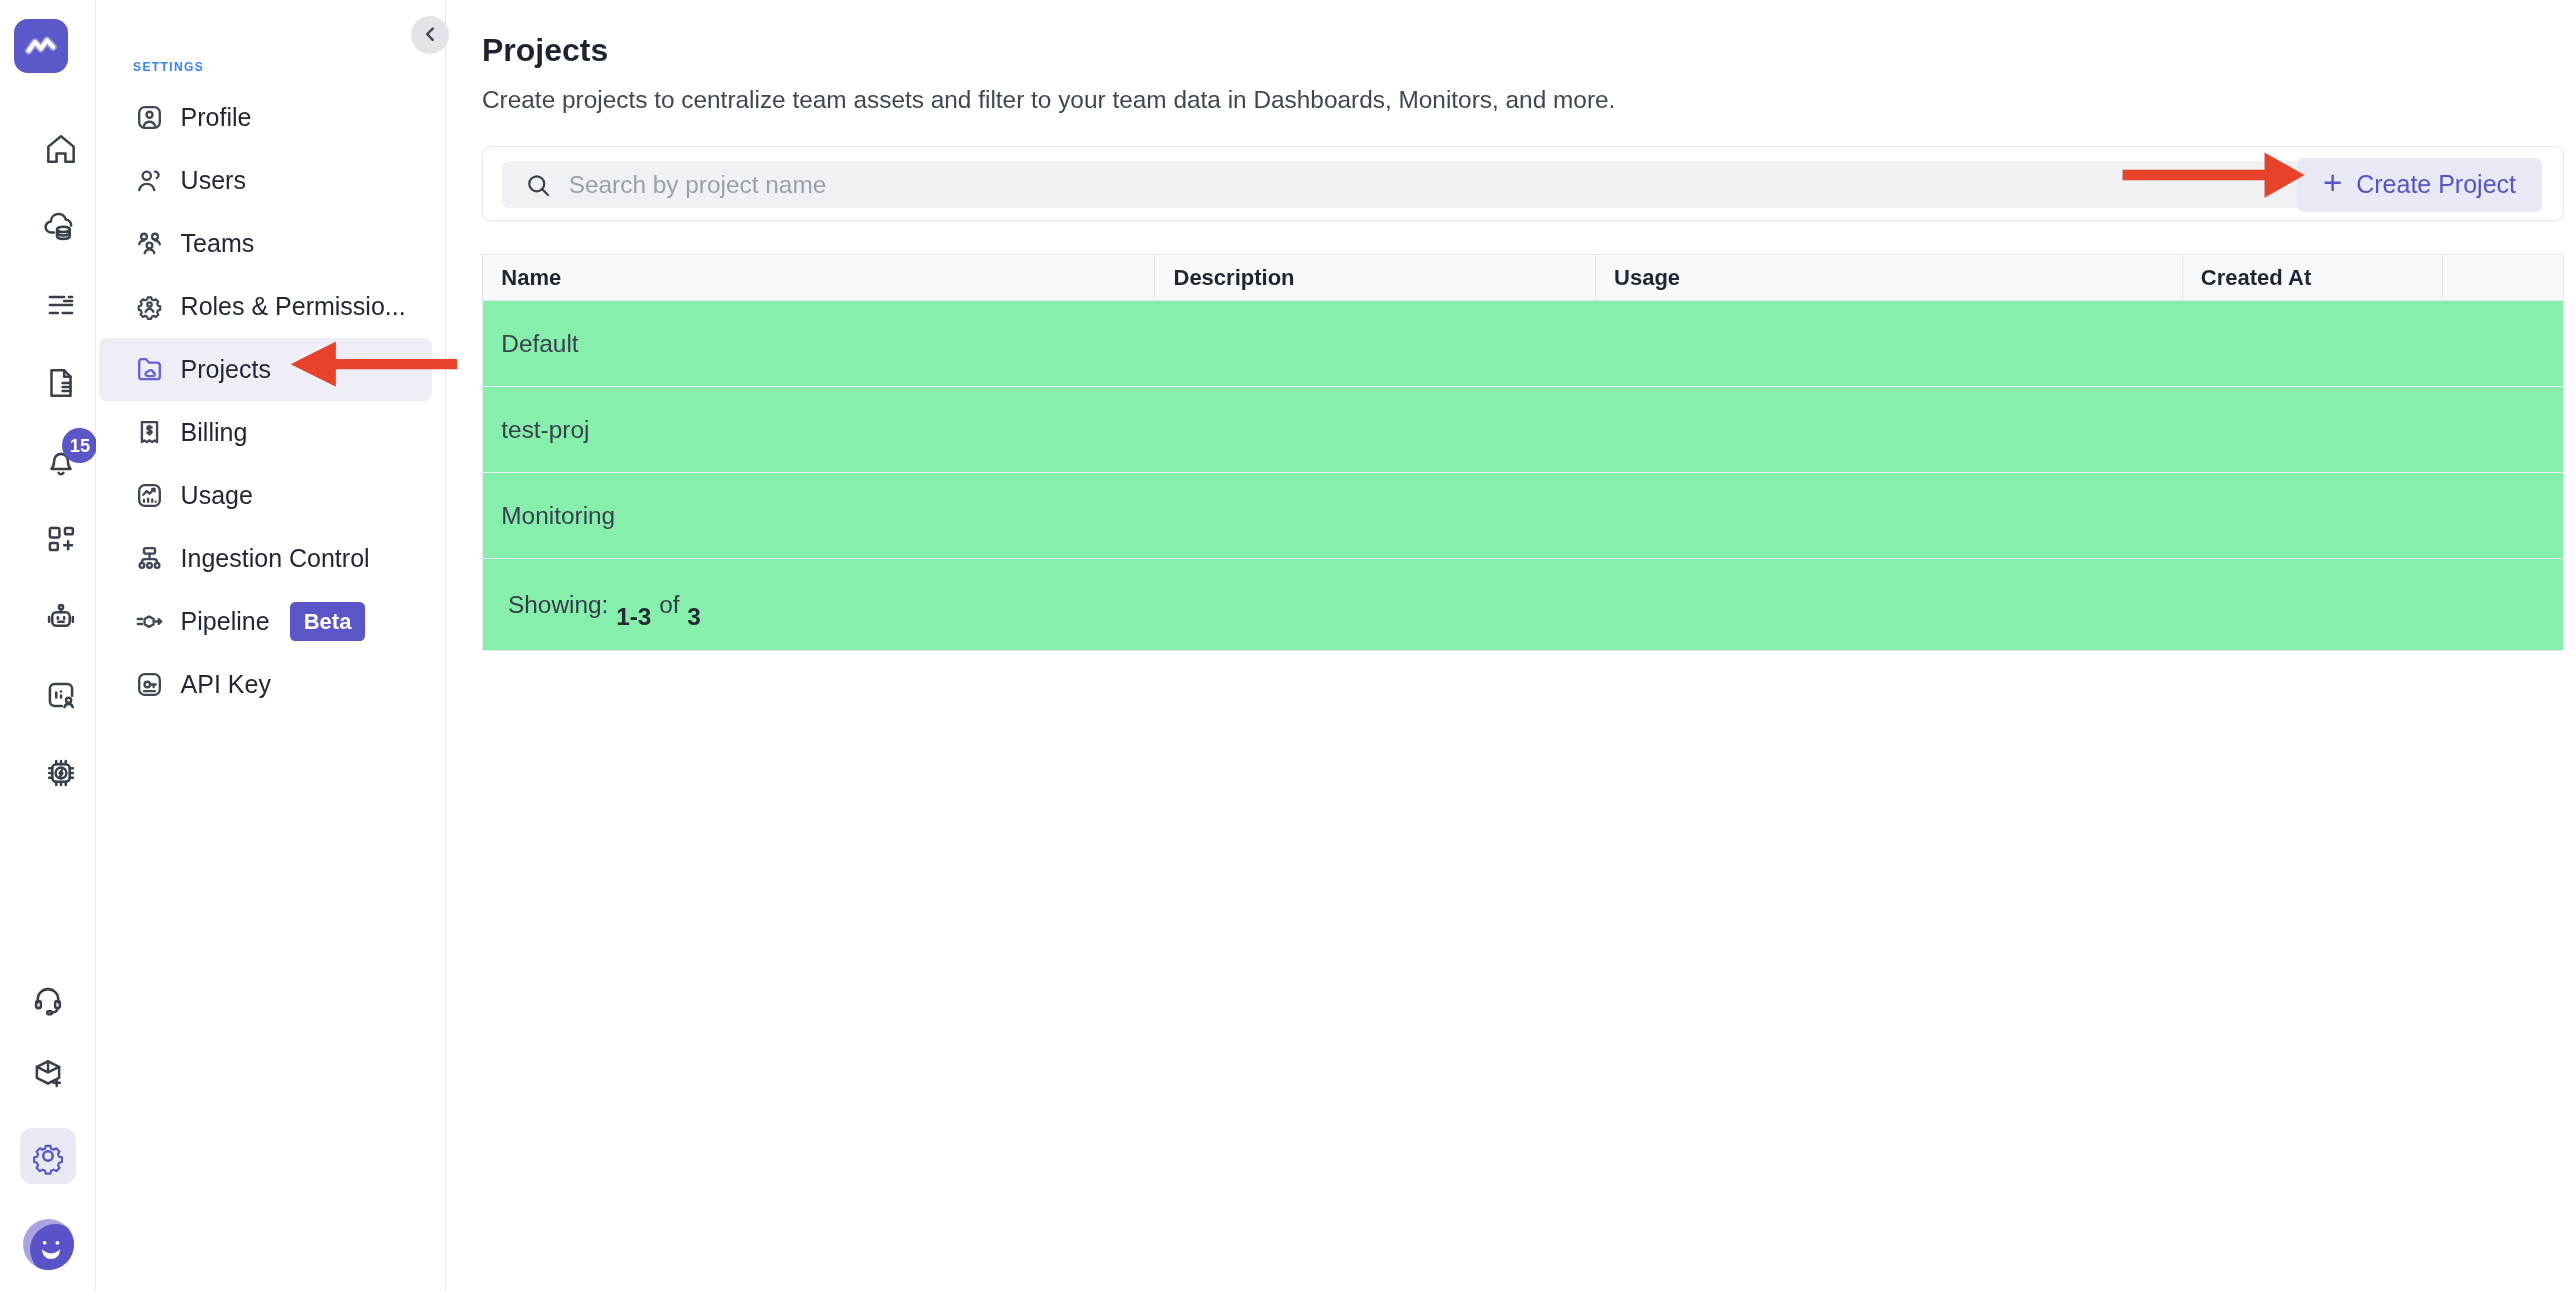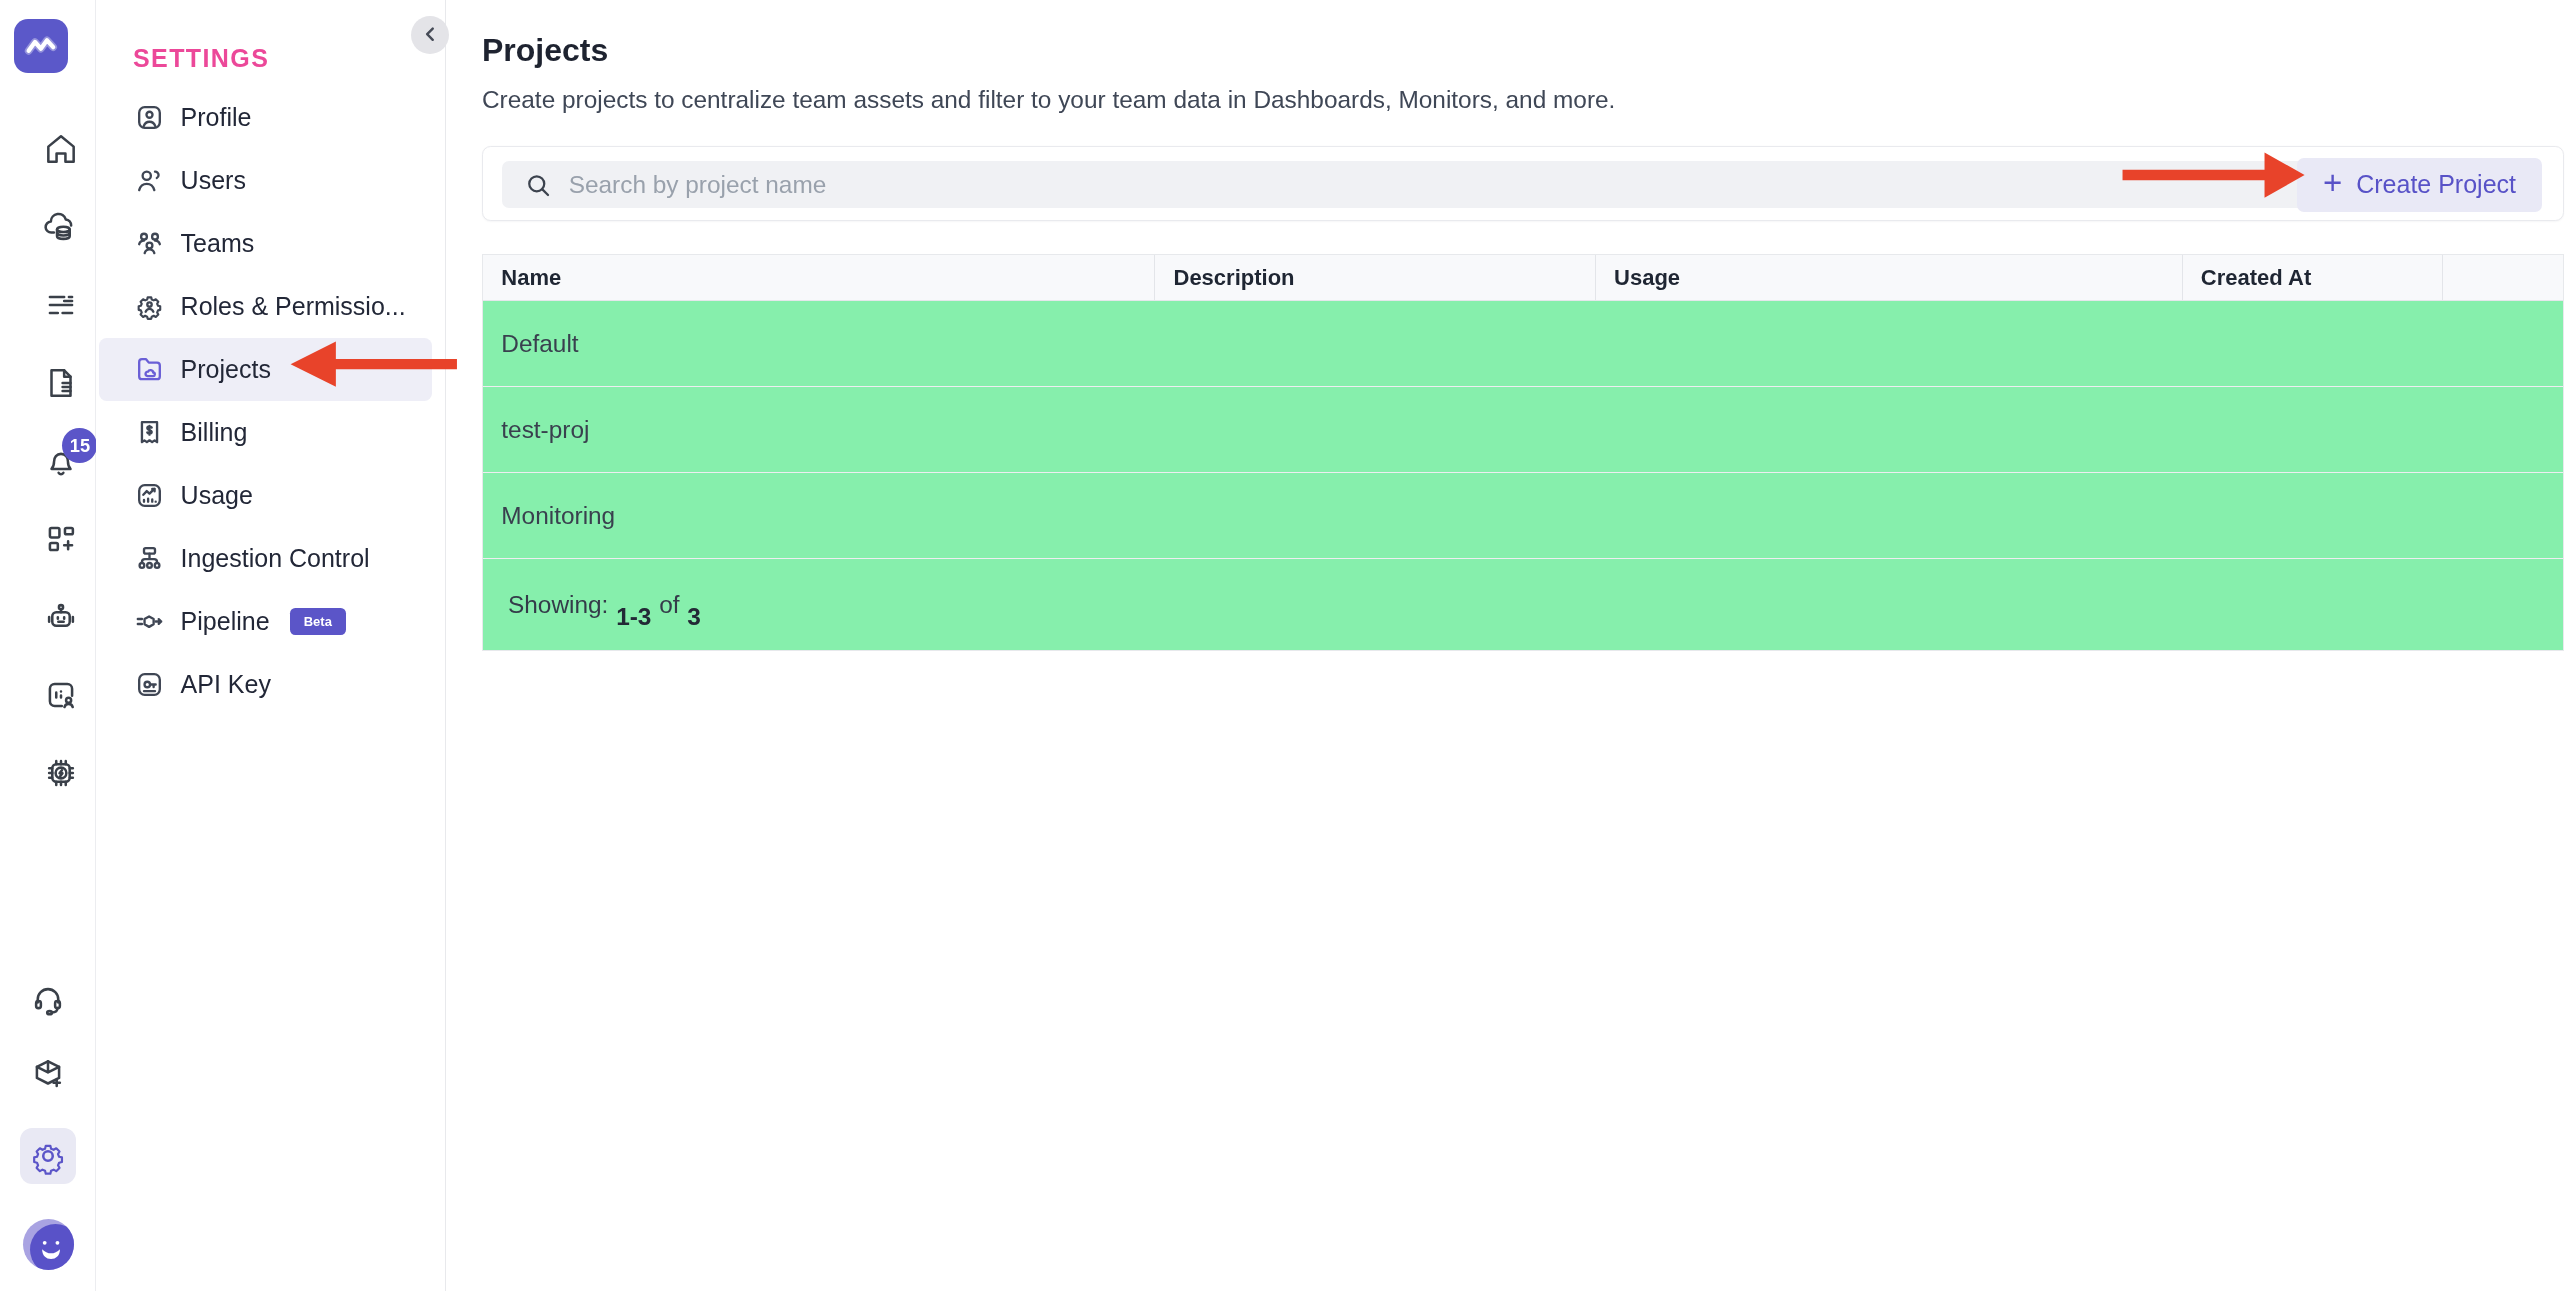--- a/index.html
+++ b/index.html
@@ -21,30 +21,30 @@
   .badge { position:absolute; top:-14px; right:-17.4px; min-width:35px; height:35px; padding:0 7px;
            border-radius:17.4px; background:#5B55C8; color:#fff; font-size:18.3px; font-weight:700;
            display:flex; align-items:center; justify-content:center; }
   .avatar { position:relative; width:51px; height:51px; border-radius:50%; background:#A9A3E2; overflow:hidden; cursor:pointer; }
   .avatar .core { position:absolute; left:7px; top:5.2px; width:51px; height:51px; border-radius:50%; background:#5952C8; }
   .avatar svg { position:absolute; left:0; top:0; }
 
   
   .settings-nav { position:absolute; left:96px; top:0; width:350px; height:100%; background:#fff;
                   border-right:1.7px solid #E8E9EC; }
-  .settings-heading { position:absolute; left:37px; top:44px; font-size:25px; font-weight:700;
-                      letter-spacing:1.4px; color:#ec4899; }
+  .settings-heading { position:absolute; left:37px; top:60px; font-size:12px; font-weight:700;
+                      letter-spacing:1.4px; color:#3b82f6; }
   .nav-list { position:absolute; left:0; top:86px; width:100%; }
   .nav-item { height:63px; margin:0 13px 0 2.6px; display:flex; align-items:center; gap:15px;
               padding-left:34px; border-radius:7.8px; cursor:pointer; font-size:25px; color:#222737; }
   .nav-item svg { width:33px; height:33px; flex:0 0 33px; color:#3F4654; }
   .nav-item.active { background:#EEEEF7; }
   .nav-item.active svg { color:#6A5FD6; }
   .nav-item .label { white-space:nowrap; }
-  .beta-badge { background:#5B55C8; color:#fff; font-size:13px; font-weight:600; border-radius:5.2px;
+  .beta-badge { background:#5B55C8; color:#fff; font-size:22px; font-weight:600; border-radius:5.2px;
                 padding:6.1px 14px; margin-left:5.2px; }
   .collapse-btn { position:absolute; left:411px; top:15.7px; width:38px; height:38px; border-radius:50%;
                   background:#E4E4E8; display:flex; align-items:center; justify-content:center; cursor:pointer; z-index:5; }
 
   
   .main { position:absolute; left:446px; top:0; right:0; height:100%; background:#fff; }
   .page-title { position:absolute; left:36px; top:32px; font-size:32px; font-weight:600; color:#1E2330; }
   .page-desc  { position:absolute; left:36px; top:86px; font-size:24.4px; color:#3F4756; }
 
   .search-card { position:absolute; left:36px; top:146px; width:2082px; height:75px; background:#fff;

